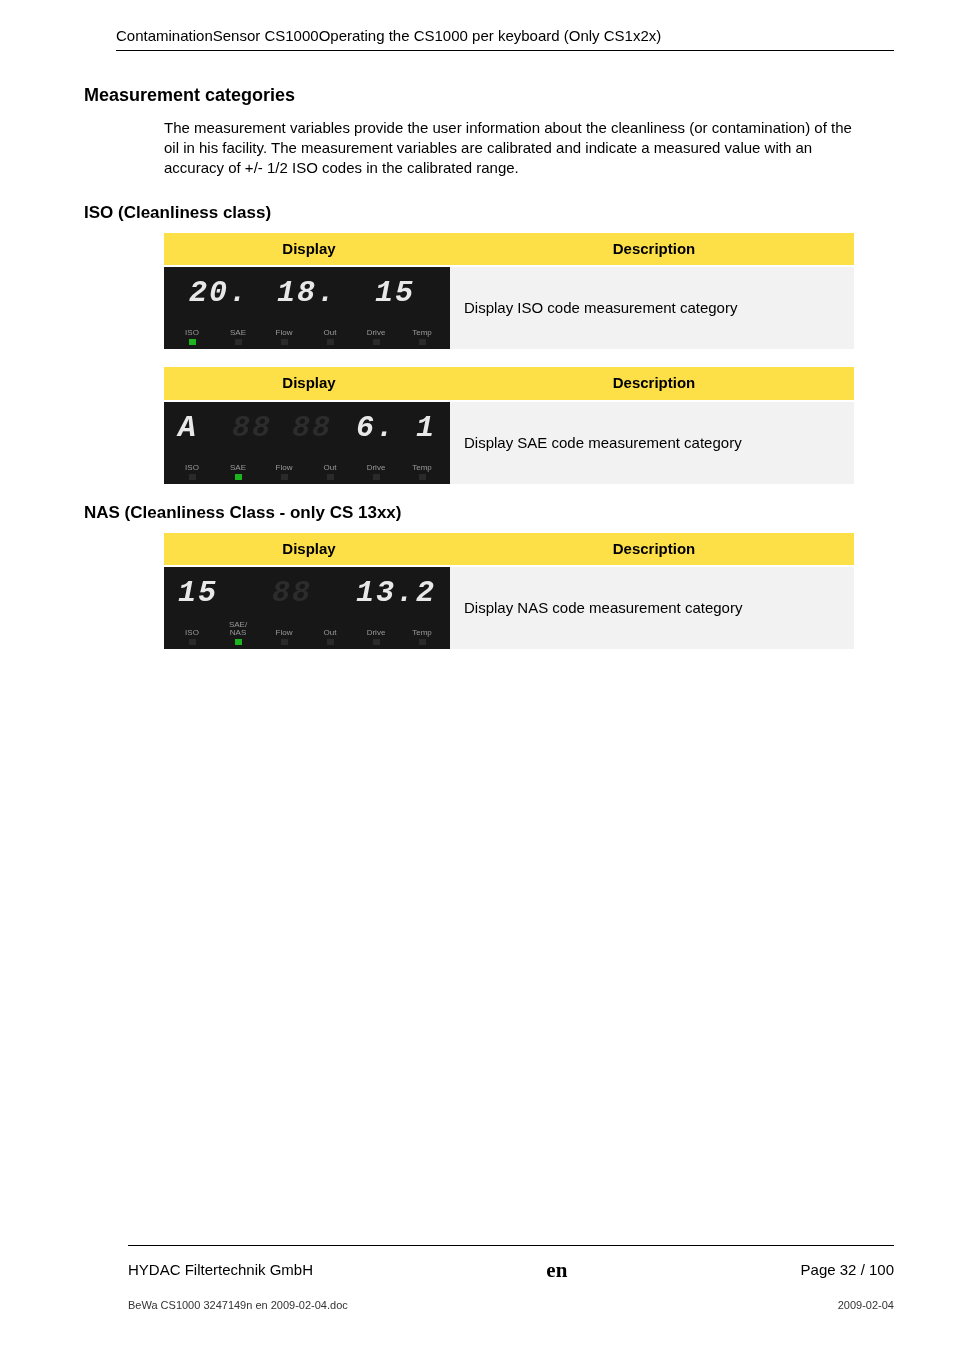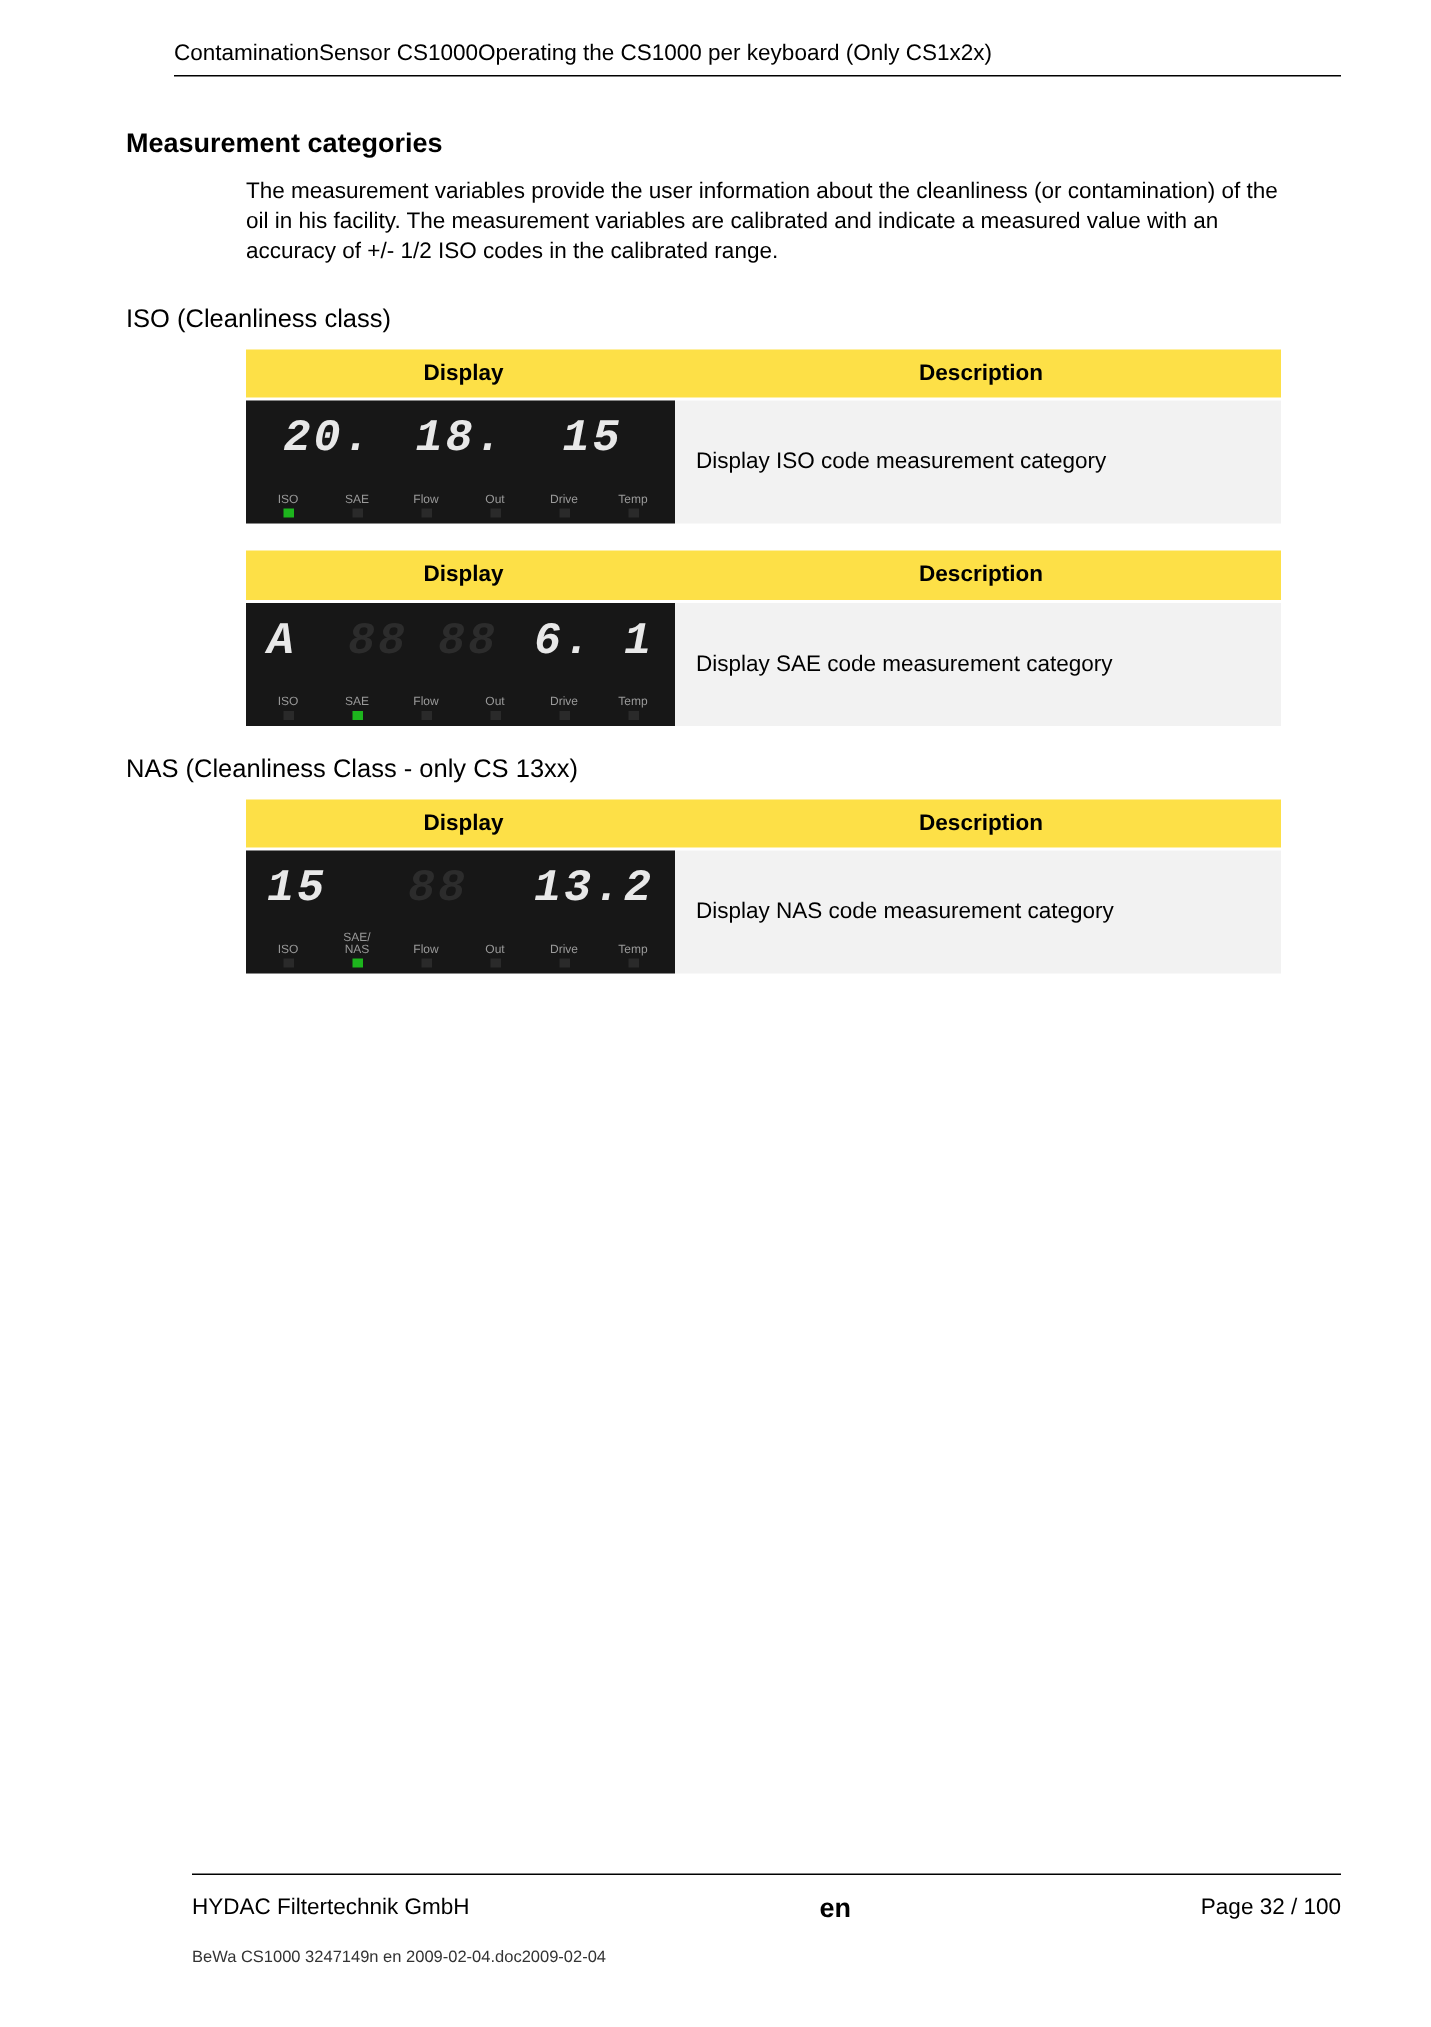--- a/index.html
+++ b/index.html
@@ -29,21 +29,21 @@
     margin-bottom: 10px;
   }
   p.body {
     font-size: 15px;
     margin-left: 48px;
     margin-bottom: 24px;
     max-width: 700px;
   }
   h2.sub {
     font-size: 17px;
-    font-weight: normal;
+    font-weight: bold;
     margin-left: -32px;
     margin-bottom: 8px;
     margin-top: 8px;
   }
   table.spec {
     border-collapse: collapse;
     margin-left: 48px;
     width: 690px;
     margin-bottom: 18px;
   }
@@ -130,25 +130,26 @@
     border-top: 1.5px solid #000;
     padding-top: 10px;
     display: flex;
     justify-content: space-between;
     align-items: center;
     font-size: 15px;
     margin-bottom: 14px;
   }
   .footline1 .lang {
     font-weight: bold;
-    font-size: 18px;
+    font-size: 21px;
+    font-family: Liberation Serif, serif;
   }
   .footline2 {
     display: flex;
-    justify-content: flex-start;
+    justify-content: space-between;
     font-size: 11px;
     color: #333;
   }
 </style>
 </head>
 <body>
 
 <div class="page">
   <div class="topline">
     <span>ContaminationSensor CS1000</span>

